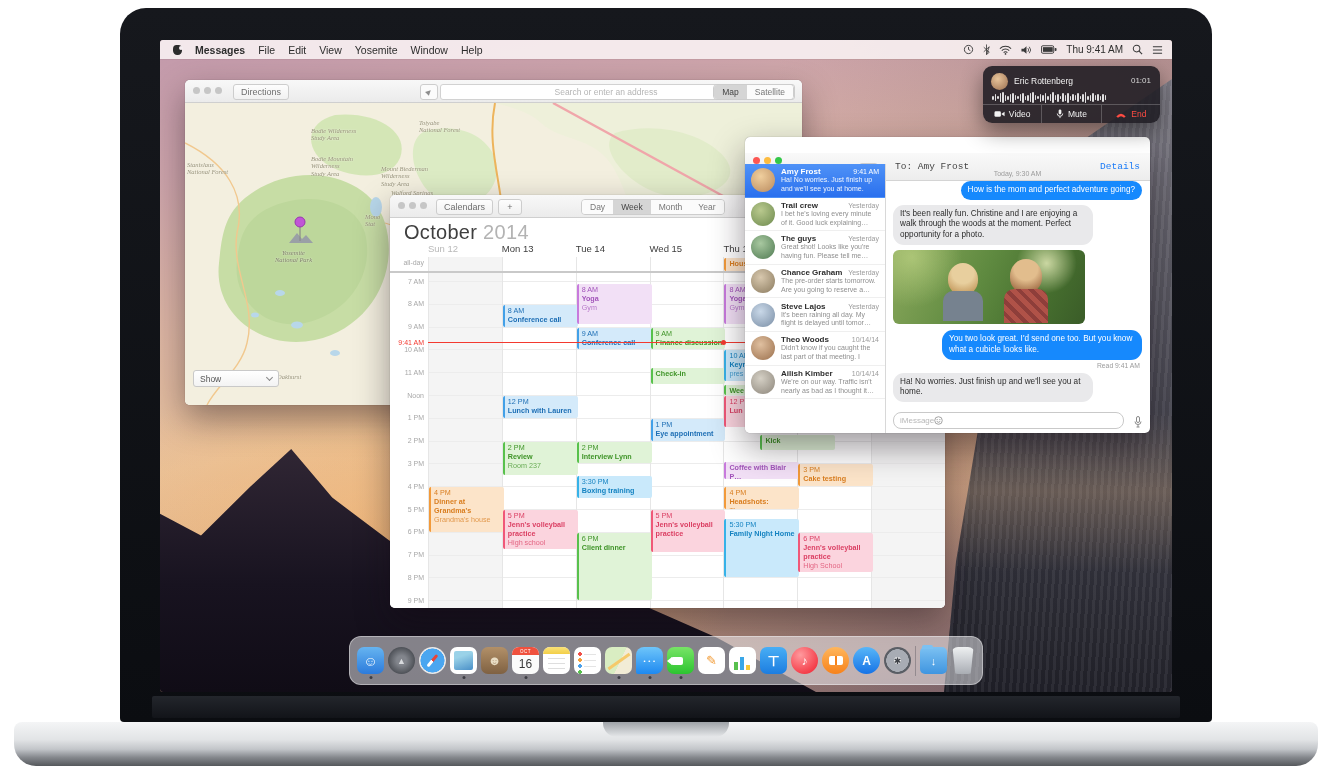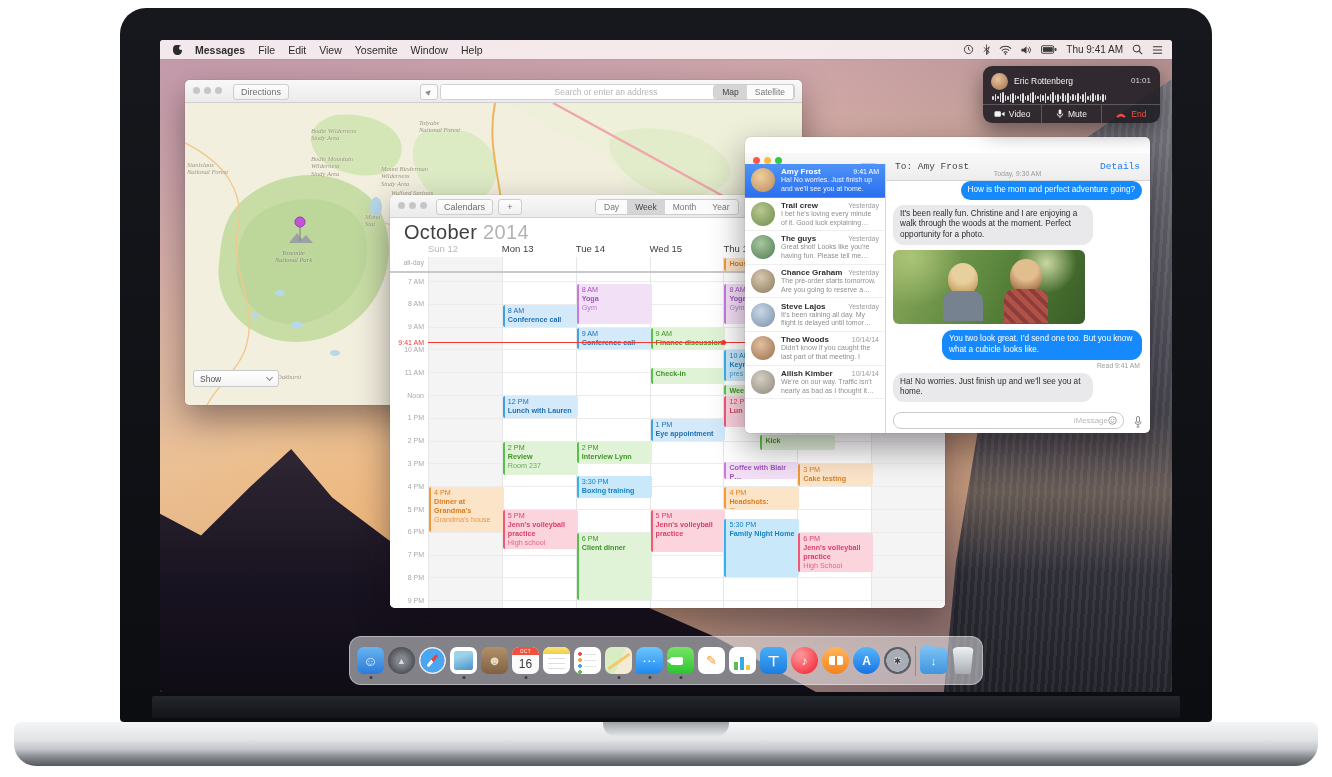--- a/index.html
+++ b/index.html
@@ -64,21 +64,21 @@
      color:#8e8e8e;font-size:8px;display:flex;align-items:center;justify-content:center;}
   .seg{position:absolute;display:flex;border:1px solid #cdcdcd;border-radius:4px;overflow:hidden;height:14px;top:4px;}
   .seg span{font-size:8.5px;color:#777;display:flex;align-items:center;justify-content:center;padding:0 8px;background:#fbfbfb;}
   .seg span.on{background:#d5d5d5;color:#444;}
   #maps-seg{right:8px;}
   .show-dd{position:absolute;left:8px;bottom:18px;width:72px;height:15px;border:1px solid #c9c9c9;border-radius:3px;
      background:linear-gradient(#fff,#f3f3f3);font-size:8.5px;color:#555;display:flex;align-items:center;padding:0 6px;justify-content:space-between;}
   .chev{width:4px;height:4px;border-right:1px solid #888;border-bottom:1px solid #888;transform:rotate(45deg);margin-top:-2px;}
   
   #calendar{left:230px;top:155px;width:555px;height:413px;z-index:20;}
-  #cal-views{left:205px;}
+  #cal-views{left:191px;}
   .cal-title{position:absolute;left:14px;top:26px;font-size:20px;font-weight:300;color:#3f3f3f;letter-spacing:.3px;}
   .cal-title .yr{color:#b3b3b3;}
   .cal-days{position:absolute;left:0;top:48px;width:100%;height:12px;}
   .cal-day{position:absolute;text-align:left;font-size:9.5px;color:#3d3d3d;}
   .cal-day.dim{color:#b9b9b9;}
   .cal-grid{position:absolute;left:0;top:62px;right:0;bottom:0;background:#fff;overflow:hidden;}
   .wknd{position:absolute;top:0;bottom:0;background:#f4f4f4;}
   .gline-h{position:absolute;left:38px;right:0;height:1px;background:#ececec;}
   .gline-v{position:absolute;top:0;bottom:0;width:1px;background:#e6e6e6;}
   .allday-sep{position:absolute;left:0;right:0;top:14px;height:2px;background:#c9c9c9;}
@@ -140,21 +140,21 @@
   .photo .p1{position:absolute;left:26%;top:18%;width:40px;height:58px;}
   .photo .p1::before{content:"";position:absolute;left:5px;top:0;width:30px;height:32px;border-radius:50% 50% 45% 45%;
      background:radial-gradient(circle at 50% 30%,#e8cf9e 40%,#caa268 75%);}
   .photo .p1::after{content:"";position:absolute;left:0;top:28px;width:40px;height:30px;border-radius:10px 10px 0 0;background:#76828f;}
   .photo .p2{position:absolute;left:58%;top:12%;width:44px;height:66px;}
   .photo .p2::before{content:"";position:absolute;left:6px;top:0;width:32px;height:34px;border-radius:50% 50% 45% 45%;
      background:radial-gradient(circle at 50% 28%,#e2bd8d 40%,#a8764e 78%);}
   .photo .p2::after{content:"";position:absolute;left:0;top:30px;width:44px;height:34px;border-radius:10px 10px 0 0;
      background:repeating-linear-gradient(45deg,#b05248 0 5px,#8e3e3a 5px 9px);}
   .msg-input{position:absolute;left:148px;right:26px;bottom:4px;height:15px;border:1px solid #c9c9c9;border-radius:8px;background:#fff;
-     display:flex;align-items:center;padding:0 6px;font-size:8px;color:#b8b8b8;justify-content:flex-end;}
+     display:flex;align-items:center;padding:0 6px;font-size:8px;color:#b8b8b8;justify-content:flex-start;}
   .mic-btn{position:absolute;right:8px;bottom:5px;color:#8a8a8a;}
   
   #facetime{position:absolute;left:823px;top:26px;width:177px;height:57px;background:rgba(28,26,33,.88);border-radius:9px;z-index:40;
      box-shadow:0 8px 22px rgba(0,0,0,.45);color:#fff;}
   .ft-avatar{position:absolute;left:8px;top:7px;width:17px;height:17px;border-radius:50%;
      background:radial-gradient(circle at 40% 35%,#e8c49a,#9a6f50);}
   .ft-name{position:absolute;left:31px;top:10px;font-size:8.5px;color:#f2f2f2;}
   .ft-dur{position:absolute;right:9px;top:10px;font-size:8px;color:#d8d8d8;}
   .ft-wave{position:absolute;left:9px;right:9px;top:26px;height:11px;display:flex;align-items:center;gap:1px;}
   .ft-wave i{display:block;width:1.5px;background:rgba(255,255,255,.85);border-radius:1px;}

